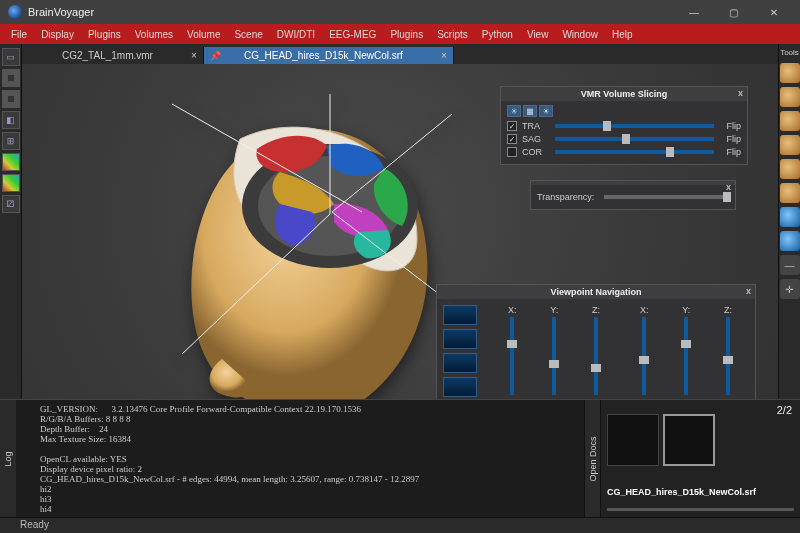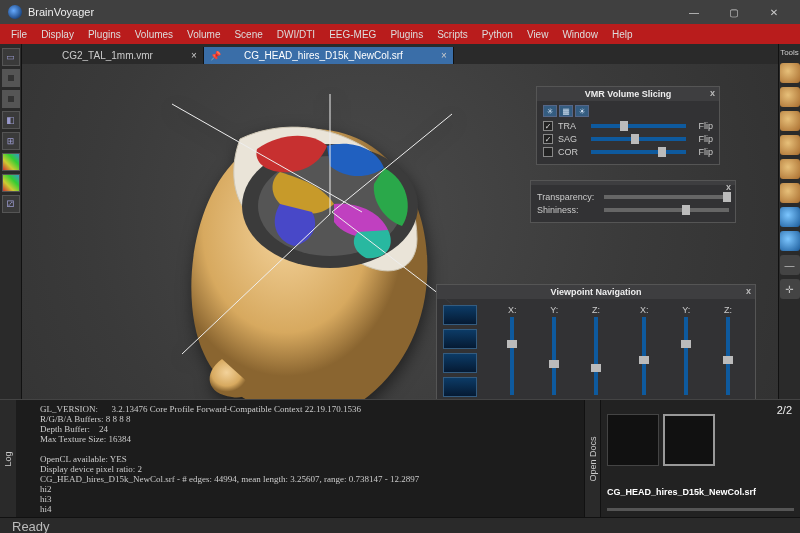--- a/index.html
+++ b/index.html
@@ -40,21 +40,21 @@
 .panel .hdr .x { position: absolute; right: 4px; top: 1px; color: #bbb; font-size: 9px; }
 .panel .body { padding: 4px 6px; }
 .row { display: flex; align-items: center; gap: 5px; margin: 3px 0; }
 .ck { width: 10px; height: 10px; border: 1px solid #888; background: #222; display: inline-flex; align-items: center; justify-content: center; font-size: 8px; color: #ddd; }
 .slider { flex: 1; height: 4px; background: #0e5a9e; position: relative; }
 .slider .thumb { position: absolute; top: -3px; width: 8px; height: 10px; background: #bbb; }
 .slider.gray { background: #666; }
 .lbl { width: 28px; font-size: 9px; }
 .flip { width: 22px; font-size: 9px; text-align: right; }
 
-#p-slicing { right: 58px; top: 22px; width: 184px; }
+#p-slicing { right: 30px; top: 22px; width: 248px; }
 #p-shading { right: 42px; top: 116px; width: 206px; }
 #p-viewpoint { right: 22px; top: 220px; width: 320px; }
 #p-viewpoint .vp-body { display: flex; gap: 8px; padding: 6px; }
 .vp-thumbs { width: 40px; display: flex; flex-direction: column; gap: 4px; }
 .vp-th { width: 34px; height: 20px; background: linear-gradient(#0c3b66,#051a33); border: 1px solid #345c80; }
 .vp-sliders { flex: 1; display: flex; gap: 6px; }
 .vp-group { flex: 1; display: flex; flex-direction: column; }
 .vp-labels { display: flex; justify-content: space-around; font-size: 9px; margin-bottom: 2px; }
 .vp-tracks { display: flex; justify-content: space-around; flex: 1; }
 .vtrack { width: 4px; height: 78px; background: #0e5a9e; position: relative; }
@@ -73,21 +73,21 @@
 .docs-tab { width: 16px; background: #2a2a2a; display:flex; align-items:center; justify-content:center; border-left:1px solid #111; }
 .docs-tab span { transform: rotate(-90deg); font-size: 9px; white-space:nowrap; }
 .docs { width: 200px; background: #222; position: relative; border-left:1px solid #111; }
 .docs .count { position:absolute; top:4px; right:8px; color:#eee; font-weight:normal; font-size:11px; }
 .docs .thumbs { display:flex; gap:4px; padding:14px 6px 0; }
 .docs .dth { width:52px; height:52px; background:#111; border:1px solid #444; }
 .docs .dth.sel { border:2px solid #999; }
 .docs .doc-name { position:absolute; bottom:20px; left:6px; font-size:9px; font-weight:600; color:#fff; }
 .docs .doc-bar { position:absolute; bottom:6px; left:6px; right:6px; height:3px; background:#555; }
 
-.statusbar { height: 16px; background: #2a2a2a; padding: 1px 12px; font-size: 13px; color: #bbb; border-top:1px solid #111; }
+.statusbar { height: 16px; background: #2a2a2a; padding: 1px 20px; font-size: 10px; color: #bbb; border-top:1px solid #111; }
 
 .strip { display:flex; gap:2px; margin-bottom:4px; }
 .strip .sbtn { width:14px; height:12px; background:#345c80; border:1px solid #568; display:flex; align-items:center; justify-content:center; font-size:8px; color:#cde; }
 </style>
 </head>
 <body>
 
 <div class="window">
 
   <div class="titlebar">
@@ -218,26 +218,20 @@
 
         <div id="p-shading" class="panel">
           <div class="hdr"><span class="x">x</span></div>
           <div class="body">
             <div class="row">
               <span style="width:62px">Transparency:</span>
               <div class="slider gray">
                   <div class="thumb" style="left:95%"></div>
                 </div>
             </div>
-            <div class="row">
-              <span style="width:62px">Shininess:</span>
-              <div class="slider gray">
-                  <div class="thumb" style="left:62%"></div>
-                </div>
-            </div>
           </div>
         </div>
 
         <div id="p-viewpoint" class="panel">
           <div class="hdr"><span>Viewpoint Navigation</span><span class="x">x</span></div>
           <div class="vp-body">
             <div class="vp-thumbs">
               <div class="vp-th"></div>
               <div class="vp-th"></div>
               <div class="vp-th"></div>

